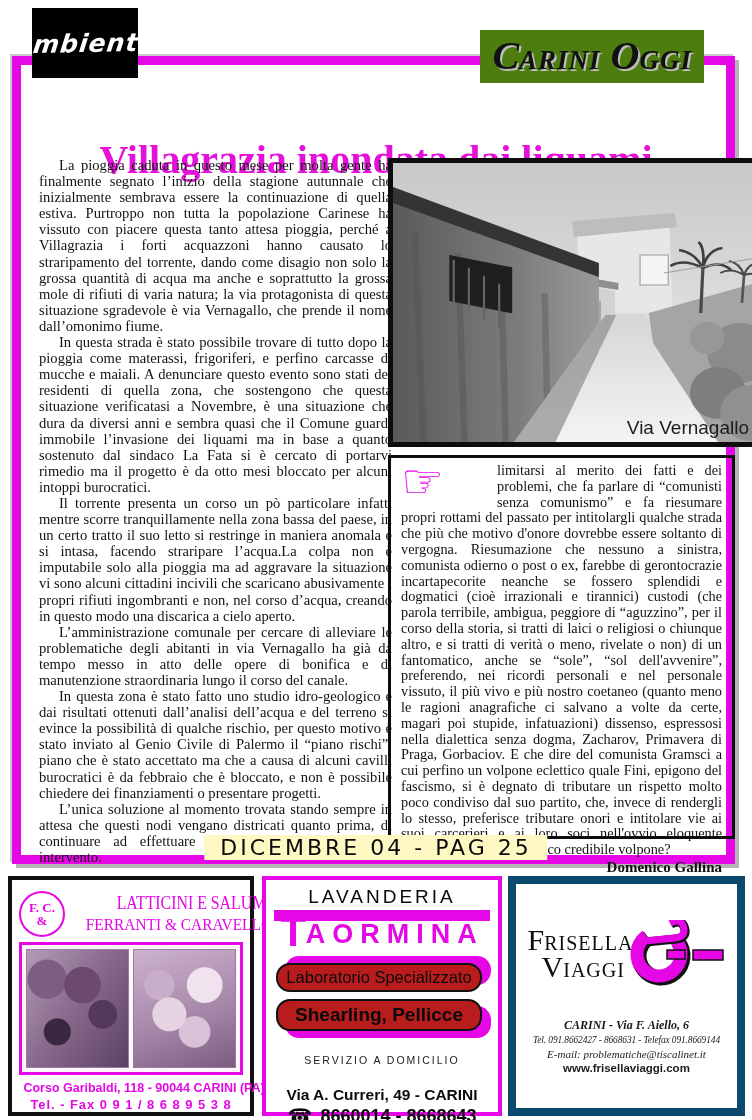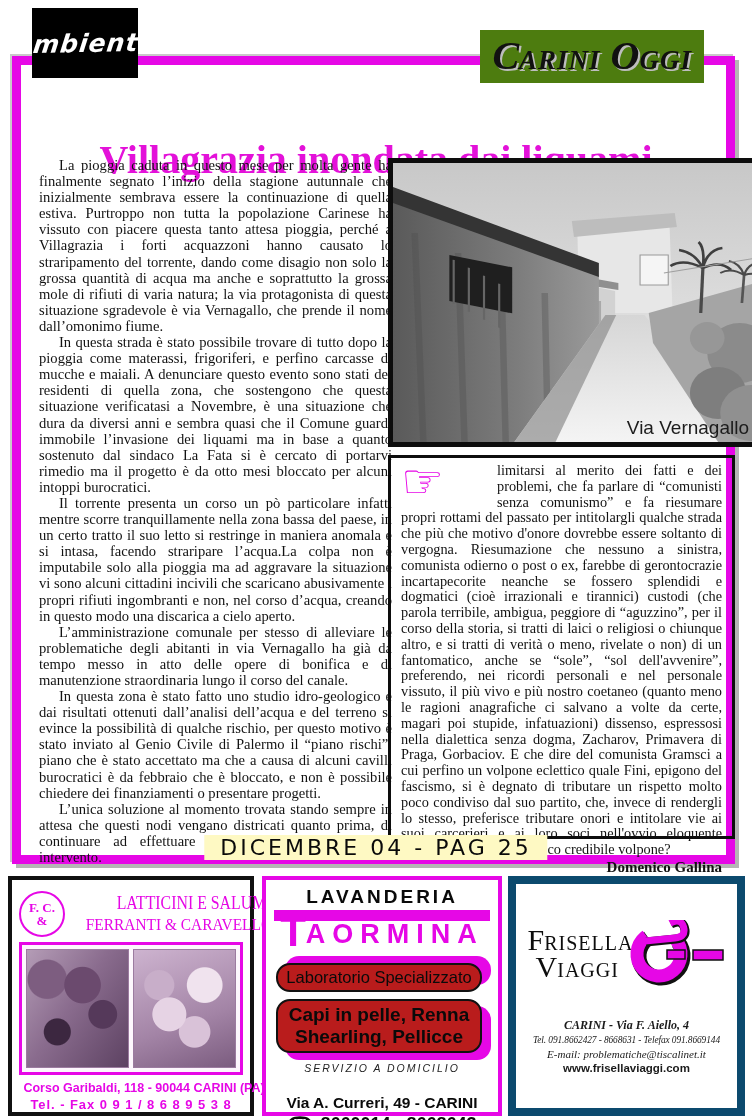--- a/index.html
+++ b/index.html
@@ -108,45 +108,45 @@
       radial-gradient(circle at 35% 55%, #e6d3e4 0 18%, transparent 19%),
       radial-gradient(circle at 60% 70%, #d9c2d8 0 15%, transparent 16%),
       radial-gradient(circle at 25% 30%, #c8aec9 0 13%, transparent 14%),
       linear-gradient(160deg, #cdb3cf 0%, #a384a6 60%, #7b5c7f 100%);
   }
   .ad1-addr{color:var(--magenta);font-family:"Liberation Sans",sans-serif;font-weight:bold;
     text-align:center;font-size:13px;line-height:17px;white-space:nowrap;transform:scaleX(.96);}
   .ad1-addr .tel{font-size:13.5px;letter-spacing:1px;}
   .ad2{left:262px;width:240px;border:4px solid var(--magenta);padding:6px 8px;text-align:center;
     font-family:"Liberation Sans",sans-serif;}
-  .ad2-kicker{font-weight:bold;font-size:19px;letter-spacing:3px;color:#0a0a0a;}
+  .ad2-kicker{font-weight:normal;font-size:19px;letter-spacing:3px;color:#0a0a0a;}
   .taormina{position:relative;height:46px;margin-top:2px;}
   .taormina .bar{position:absolute;left:0;top:0;width:100%;height:11px;background:var(--magenta);}
   .taormina .word{
     position:absolute;left:0;top:2px;width:100%;color:var(--magenta);font-weight:bold;white-space:nowrap;
   }
   .taormina .t{font-size:42px;line-height:40px;vertical-align:top;}
   .taormina .rest{font-size:27px;letter-spacing:7px;vertical-align:top;line-height:44px;}
   .rbox{position:relative;border:2px solid #111;border-radius:14px;background:#b91c1c;margin:7px 8px 0 2px;
     padding:3px 2px;}
   .rbox.shadow-up{box-shadow:9px -7px 0 var(--magenta);}
   .rbox.shadow-down{box-shadow:9px 7px 0 var(--magenta);}
   .rbox .rb1{font-size:16.5px;color:#0a0a0a;line-height:19px;}
   .rbox .rb2{font-size:19px;font-weight:bold;color:#0a0a0a;line-height:22px;}
-  .service{font-style:italic;font-size:10.5px;letter-spacing:2px;margin-top:9px;color:#222;}
+  .service{font-size:10.5px;letter-spacing:2px;margin-top:23px;color:#222;}
   .ad2-addr{font-weight:bold;font-size:15.5px;margin-top:20px;color:#0a0a0a;white-space:nowrap;}
   .ad2-phone{font-weight:bold;font-size:18px;color:#0a0a0a;display:flex;align-items:center;
     justify-content:center;gap:8px;}
   .phone-glyph{font-family:"DejaVu Sans",sans-serif;font-size:20px;}
   .ad3{left:508px;width:237px;border:8px solid #0c4a6e;padding:8px 6px;}
   .frisella-row{display:flex;align-items:center;justify-content:center;margin-top:28px;}
   .frisella-name{font-family:"Liberation Serif",serif;color:#0d0d0d;line-height:22px;white-space:nowrap;}
   .frisella-name .big{font-size:30px;}
   .frisella-name .sm{font-size:20px;letter-spacing:1px;}
-  .frisella-name .row2{margin-left:8px;}
+  .frisella-name .row2{margin-left:14px;}
   .frisella-logo{margin-left:-6px;}
   .ad3-lines{margin-top:26px;text-align:center;font-style:italic;color:#1a1a1a;
     font-family:"Liberation Serif",serif;}
   .ad3-lines .a{font-weight:bold;font-size:12px;line-height:15px;}
   .ad3-lines .b{font-size:9.4px;line-height:14px;letter-spacing:-0.1px;white-space:nowrap;}
   .ad3-lines .c{font-size:11px;line-height:14px;}
   .ad3-lines .d{font-weight:bold;font-size:11.5px;line-height:15px;font-family:"Liberation Sans",sans-serif;font-style:normal;}
 </style>
 </head>
 <body>
@@ -160,21 +160,21 @@
   </div>
   <div class="masthead">
     <span class="big">C</span><span class="small">ARINI</span><span class="gap"></span><span class="big">O</span><span class="small">GGI</span>
   </div>
   <h1 class="headline">Villagrazia inondata dai liquami</h1>
 
   <div class="article">
     <p>La pioggia caduta in questo mese per molta gente ha finalmente segnato l’inizio della stagione autunnale che inizialmente sembrava essere la continuazione di quella estiva. Purtroppo non tutta la popolazione Carinese ha vissuto con piacere questa tanto attesa pioggia, perché a Villagrazia i forti acquazzoni hanno causato lo straripamento del torrente, dando come disagio non solo la grossa quantità di acqua ma anche e soprattutto la grossa mole di rifiuti di varia natura; la via protagonista di questa situazione sgradevole è via Vernagallo, che prende il nome dall’omonimo fiume.</p>
     <p>In questa strada è stato possibile trovare di tutto dopo la pioggia come materassi, frigoriferi, e perfino carcasse di mucche e maiali. A denunciare questo evento sono stati dei residenti di quella zona, che sostengono che questa situazione verificatasi  a Novembre, è una situazione che dura da diversi anni e sembra quasi che il Comune guardi immobile l’invasione dei liquami ma in base a quanto sostenuto dal sindaco La Fata  si è cercato di portarvi rimedio ma il progetto è da otto mesi bloccato per alcuni intoppi burocratici.</p>
     <p>Il torrente presenta un corso un pò particolare infatti mentre scorre tranquillamente nella zona bassa del paese, in un certo tratto il suo letto si restringe in maniera anomala e si intasa, facendo straripare l’acqua.La colpa non è imputabile solo alla pioggia ma ad aggravare la situazione vi sono alcuni cittadini incivili che scaricano abusivamente i propri rifiuti ingombranti e non, nel corso d’acqua, creando in questo modo una discarica a cielo aperto.</p>
-    <p>L’amministrazione comunale per stesso di alleviare le problematiche degli abitanti in via Vernagallo ha già da tempo messo in atto delle opere di bonifica e di manutenzione straordinaria lungo il corso del canale.</p>
+    <p>L’amministrazione comunale per cercare di alleviare le problematiche degli abitanti in via Vernagallo ha già da tempo messo in atto delle opere di bonifica e di manutenzione straordinaria lungo il corso del canale.</p>
     <p>In questa zona è stato fatto uno studio idro-geologico e dai risultati ottenuti dall’analisi dell’acqua e del terreno si evince la possibilità di qualche rischio, per questo motivo è stato inviato al Genio Civile di Palermo il “piano rischi”, piano che è stato accettato ma che a causa di alcuni cavilli burocratici è da febbraio che è bloccato, e non è possibile chiedere dei finanziamenti o presentare progetti.</p>
     <p>L’unica soluzione al momento trovata stando sempre in attesa che questi nodi vengano districati quanto prima, di continuare ad effettuare opere di risanamento e di intervento.</p>
   </div>
 
   <div class="photo-box">
     <svg viewBox="0 0 335 279" preserveAspectRatio="none">
       <defs>
         <linearGradient id="sky" x1="0" y1="0" x2="0" y2="1">
           <stop offset="0" stop-color="#c8c8c8"></stop>
             <stop offset="1" stop-color="#efefef"></stop>
@@ -257,21 +257,20 @@
     <div class="taormina">
       <div class="bar"></div>
       <div class="word">
         <span class="t">T</span><span class="rest">AORMINA</span>
       </div>
     </div>
     <div class="rbox shadow-up">
       <div class="rb1">Laboratorio Specializzato</div>
     </div>
     <div class="rbox shadow-down">
-      <div class="rb2">Capi in pelle, Renna</div>
       <div class="rb2">Shearling, Pellicce</div>
     </div>
     <div class="service">SERVIZIO A DOMICILIO</div>
     <div class="ad2-addr">Via A. Curreri, 49 - CARINI</div>
     <div class="ad2-phone">
       <span class="phone-glyph">☎</span>
       <span>8660014 - 8668643</span>
     </div>
   </div>
 
@@ -284,20 +283,20 @@
       <svg class="frisella-logo" width="98" height="72" viewBox="0 0 98 72">
         <circle cx="34" cy="36" r="22" fill="none" stroke="#111" stroke-width="15" stroke-dasharray="105 33" transform="rotate(-40 34 36)"></circle>
         <circle cx="32" cy="34" r="22" fill="none" stroke="#e607e6" stroke-width="13" stroke-dasharray="105 33" transform="rotate(-40 32 34)"></circle>
         <path d="M44,4 q12,-6 14,6 q1,8 -9,9 l-30,3" fill="none" stroke="#111" stroke-width="9"></path>
         <path d="M43,3 q12,-6 14,6 q1,8 -9,9 l-30,3" fill="none" stroke="#e607e6" stroke-width="7"></path>
         <rect x="40" y="30" width="18" height="9" fill="#e607e6" stroke="#111" stroke-width="1.5"></rect>
         <rect x="66" y="30" width="30" height="10" fill="#e607e6" stroke="#111" stroke-width="1.5"></rect>
       </svg>
     </div>
     <div class="ad3-lines">
-      <div class="a">CARINI - Via F. Aiello, 4</div>
+      <div class="a">CARINI - Via F. Aiello, 6</div>
       <div class="b">Tel. 091.8662427 - 8668631 - Telefax 091.8669144</div>
       <div class="c">E-mail: problematiche@tiscalinet.it</div>
       <div class="d">www.frisellaviaggi.com</div>
     </div>
   </div>
 
 </div>
 
 </body></html>

